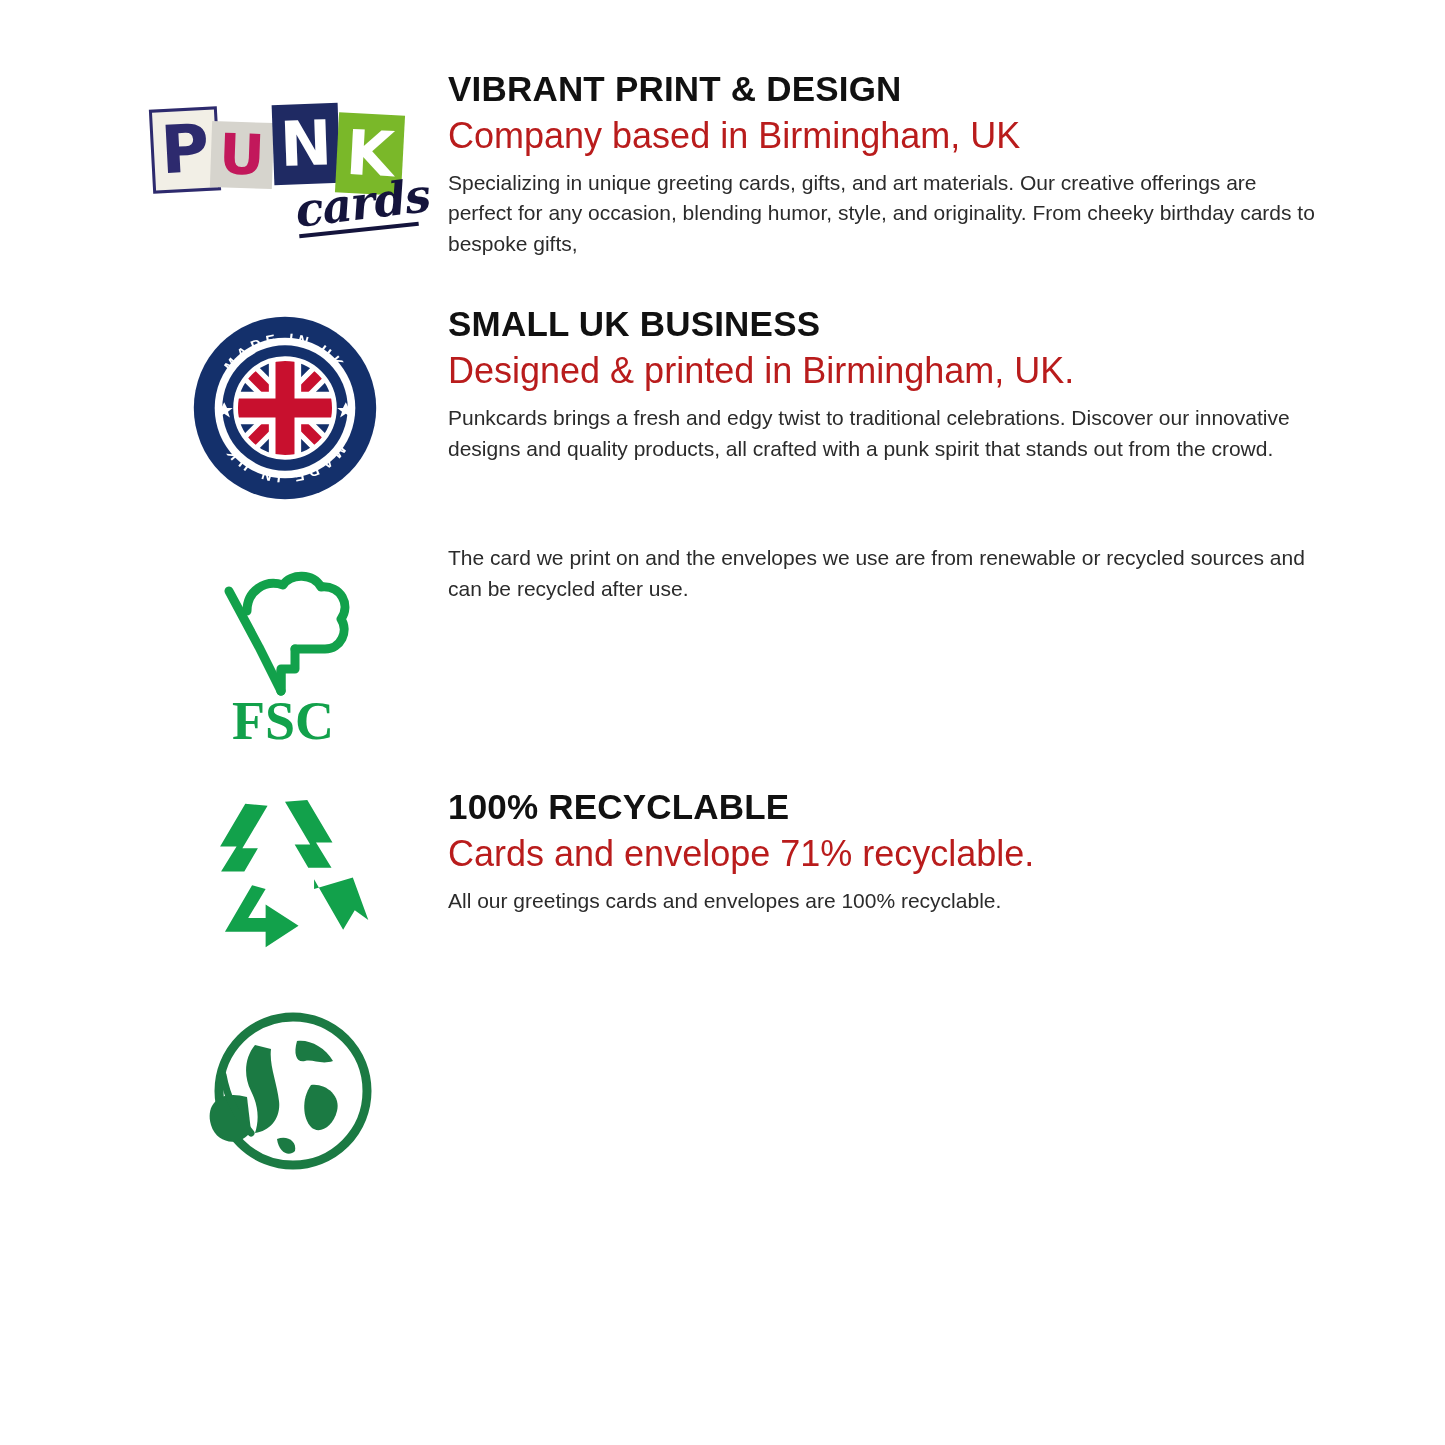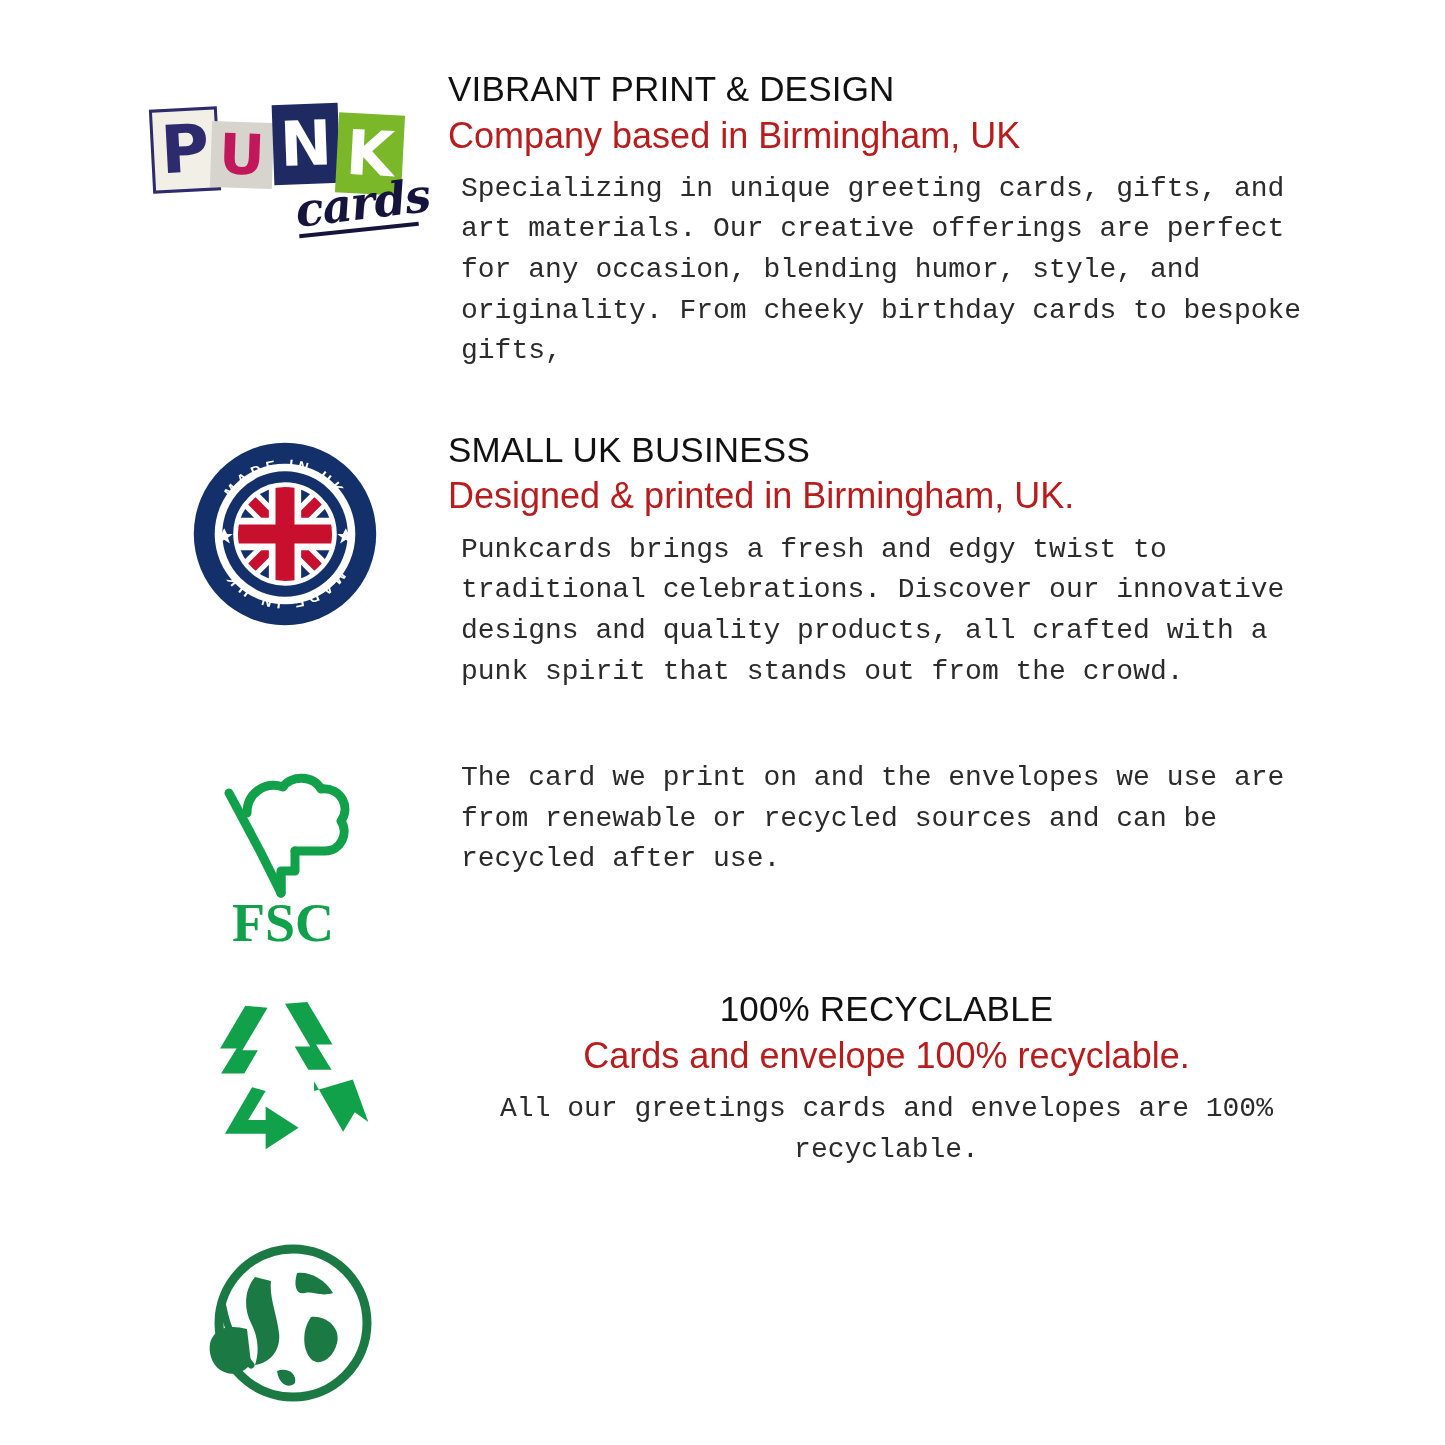--- a/index.html
+++ b/index.html
@@ -25,59 +25,58 @@
   }
 
   .feature {
     display: flex;
     align-items: flex-start;
     margin-bottom: 22px;
   }
   .feature.f0 { margin-bottom: 46px; }
   .feature.f1 { margin-bottom: 40px; }
   .feature.f2 { margin-bottom: 42px; }
-  .feature.f3 { margin-bottom: 46px; text-align: center; }
+  .feature.f3 { margin-bottom: 46px; }
 
   .icon-col {
     width: 310px;
     min-width: 310px;
     display: flex;
     align-items: flex-start;
     justify-content: center;
     padding-top: 8px;
   }
   .icon-col.logo-col { padding-top: 30px; }
 
   .text-col {
     flex: 1;
     padding-left: 8px;
   }
 
   .f-title {
     font-size: 35px;
-    font-weight: normal;
+    font-weight: bold;
     letter-spacing: 0.2px;
     line-height: 1.1;
     margin: 0 0 6px 0;
     color: #111111;
   }
   .f-sub {
     font-size: 36px;
     font-weight: normal;
     line-height: 1.15;
     margin: 0 0 12px 0;
     color: #b91c1c;
   }
   .f-body {
-    font-size: 28px;
+    font-size: 21px;
     line-height: 1.45;
-    margin: 13px;
+    margin: 0;
     color: #2b2b2b;
     max-width: 870px;
-    font-family: Liberation Mono, monospace;
   }
 
   
   .punk-logo {
     position: relative;
     width: 272px;
     height: 125px;
   }
   .punk-letter {
     position: absolute;
@@ -245,21 +244,21 @@
           <path d="M56,92 L28,140 L70,140 L70,156 L104,134 L70,112 L70,126 L52,126 L70,96 Z"></path>
           <path d="M124,92 L152,140 L110,140 L110,156 L76,134 L110,112 L110,126 L128,126 L110,96 Z" opacity="0"></path>
           <path d="M150,140 L110,140 L110,156 L146,134 L112,112 L112,126" opacity="0"></path>
           <path d="M120,86 L150,138 L162,118 L176,128 L160,84 L120,96 Z"></path>
           <path d="M106,148 L150,148 L140,162 L106,160 Z" opacity="0"></path>
         </g>
       </svg>
     </div>
     <div class="text-col">
       <h2 class="f-title">100% RECYCLABLE</h2>
-      <p class="f-sub">Cards and envelope 100% recyclable.</p>
+      <p class="f-sub">Cards and envelope 71% recyclable.</p>
       <p class="f-body">All our greetings cards and envelopes are 100% recyclable.</p>
     </div>
   </div>
 
   <div class="feature f4">
     <div class="icon-col">
       <svg class="globe" viewBox="0 0 200 175">
         <circle cx="108" cy="86" r="74" fill="none" stroke="#1b7a43" stroke-width="9"></circle>
         <g fill="#1b7a43">
           <path d="M70,40 C60,52 58,70 66,86 C74,102 74,116 70,128 C86,126 96,112 94,96 C92,78 84,60 86,44 Z"></path>

